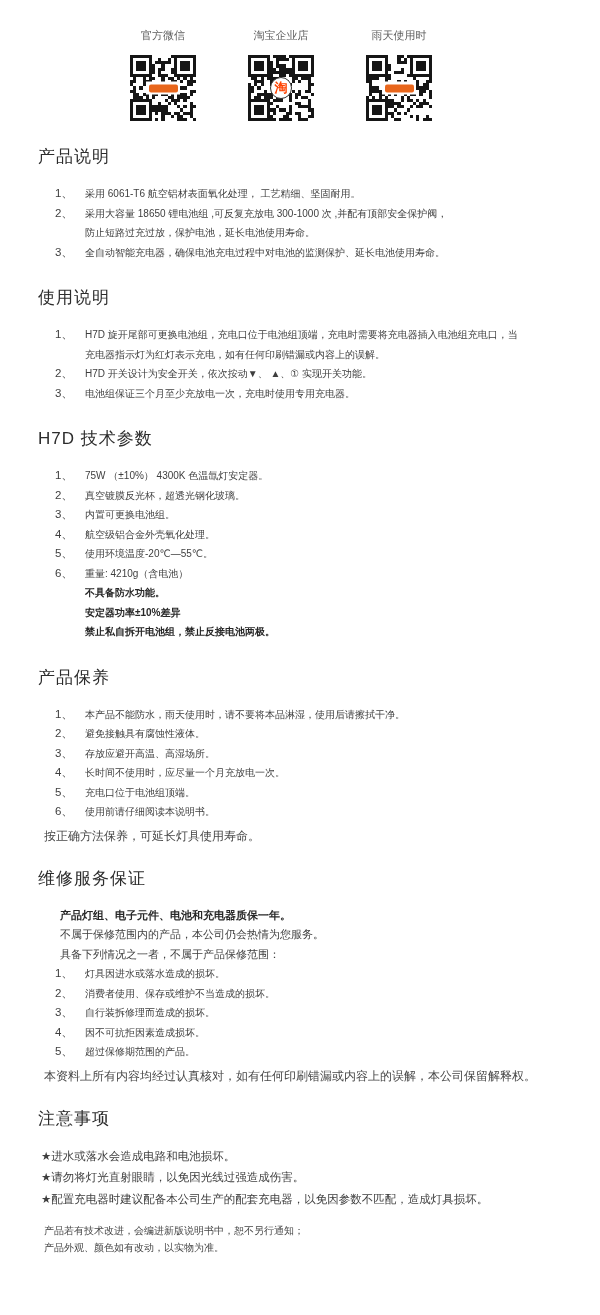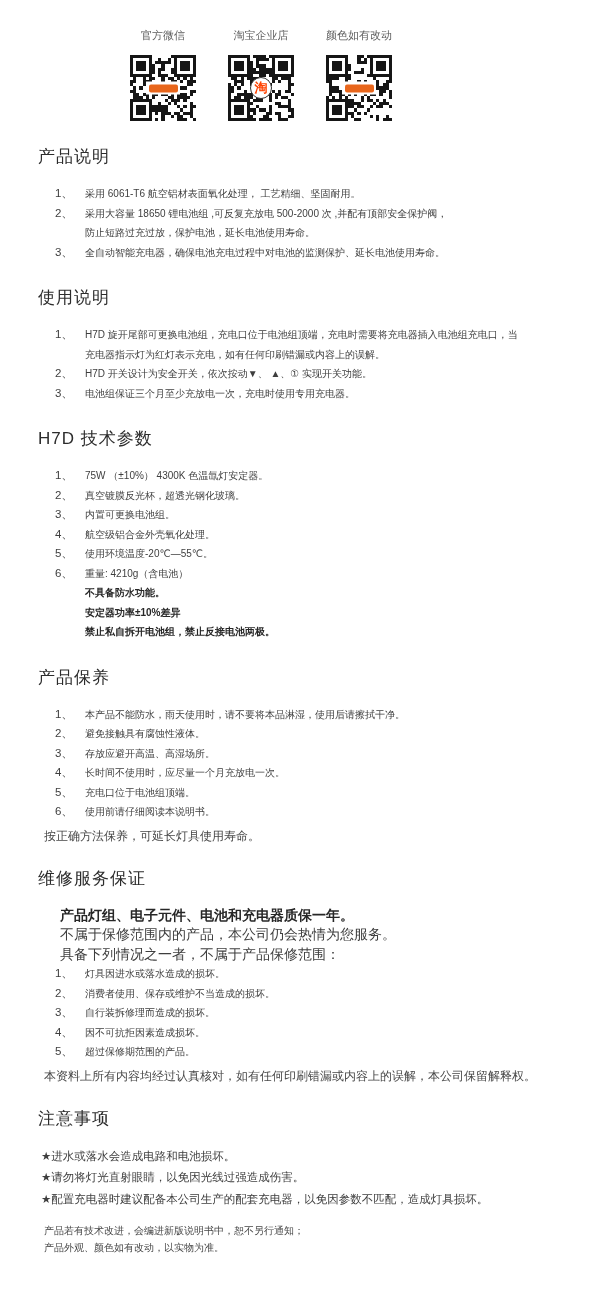--- a/index.html
+++ b/index.html
@@ -5,41 +5,41 @@
   * { box-sizing: border-box; margin: 0; padding: 0; }
   html, body { background: #ffffff; }
   body {
     width: 600px; height: 1315px; overflow: hidden;
     font-family: "Liberation Sans", "DejaVu Sans", sans-serif;
     color: #3e3e3e;
   }
   .page { width: 600px; height: 1315px; padding: 28px 38px 0 38px; background:#fff; }
 
   
-  .qr-row { display: flex; gap: 32px; margin-left: 92px; align-items: flex-end; }
+  .qr-row { display: flex; gap: 52px; margin-left: 92px; align-items: flex-end; }
   .qr-col { width: 66px; display: flex; flex-direction: column; align-items: center; }
   .qr-label { font-size: 11px; line-height: 14px; color: #5d5d5d; white-space: nowrap; margin-bottom: 13px; }
   .qr-box { position: relative; width: 66px; height: 66px; background: #fff; }
   .qr-box svg { display: block; }
   .brand-pill-wrap { position: absolute; left: 50%; top: 50%; transform: translate(-50%,-50%);
     width: 34px; height: 13px; background: #fff; display: flex; align-items: center; justify-content: center; }
   .brand-pill { width: 29px; height: 8px; background: #e8661c; border-radius: 2px; }
   .tao-circle { position: absolute; left: 50%; top: 50%; transform: translate(-50%,-50%);
     width: 22px; height: 22px; background: #fff; border-radius: 50%; border: 1px solid #333;
     font-size: 13px; font-weight: bold; color: #ff4200; text-align: center; line-height: 20px; }
 
   
   .section-title { font-size: 17px; line-height: 21px; color: #2c2c2c; font-weight: 400;
     margin: 25px 0 17px 0; letter-spacing: 1px; }
   .li { display: flex; padding-left: 17px; }
   .num { width: 30px; flex-shrink: 0; font-size: 11.5px; line-height: 19.5px; }
   .txt { flex: 1; }
   .tline { font-size: 10px; line-height: 19.5px; white-space: nowrap; }
   .tline.b { font-weight: bold; color: #272727; }
-  .intro { padding-left: 22px; font-size: 14px; line-height: 19.5px; white-space: nowrap; }
+  .intro { padding-left: 22px; font-size: 11px; line-height: 19.5px; white-space: nowrap; }
   .intro.b { font-weight: bold; color: #272727; }
   .footnote { margin: 7px 0 0 6px; font-size: 12px; line-height: 14px; color: #474747; white-space: nowrap; }
   .star-line { margin-left: 3px; font-size: 11.5px; line-height: 21.5px; white-space: nowrap; }
   .notes { margin: 13px 0 0 6px; }
   .note-line { font-size: 10px; line-height: 16.5px; color: #474747; white-space: nowrap; }
 </style>
 </head>
 <body>
 
 <div class="page">
@@ -360,21 +360,21 @@
                 <rect x="16" y="2" width="3" height="3"></rect>
                 <rect x="0" y="14" width="7" height="7"></rect>
                 <rect x="1" y="15" width="5" height="5" fill="#fff"></rect>
                 <rect x="2" y="16" width="3" height="3"></rect>
               </g>
             </svg></span>
         <span class="tao-circle" style="color: rgb(255, 66, 0);">淘</span>
       </div>
     </div>
     <div class="qr-col">
-      <div class="qr-label">颜色如有改动</div>
+      <div class="qr-label">雨天使用时</div>
       <div class="qr-box">
         <span class="qr-svg"><svg width="66" height="66" viewBox="0 0 21 21" shape-rendering="crispEdges">
               <rect width="21" height="21" fill="#fff"></rect>
               <g fill="#161616">
                 <rect x="10" y="0" width="1" height="1"></rect>
                 <rect x="11" y="0" width="1" height="1"></rect>
                 <rect x="13" y="0" width="1" height="1"></rect>
                 <rect x="10" y="1" width="1" height="1"></rect>
                 <rect x="12" y="1" width="1" height="1"></rect>
                 <rect x="10" y="2" width="1" height="1"></rect>
@@ -515,21 +515,21 @@
     <div class="section-title">产品说明</div>
     <div class="li">
       <span class="num">1、</span>
       <div class="txt">
           <div class="tline">采用 6061-T6 航空铝材表面氧化处理， 工艺精细、坚固耐用。</div>
         </div>
     </div>
     <div class="li">
       <span class="num">2、</span>
       <div class="txt">
-        <div class="tline">采用大容量 18650 锂电池组 ,可反复充放电 500-2000 次 ,并配有顶部安全保护阀，</div>
+        <div class="tline">采用大容量 18650 锂电池组 ,可反复充放电 300-1000 次 ,并配有顶部安全保护阀，</div>
         <div class="tline">防止短路过充过放，保护电池，延长电池使用寿命。</div>
       </div>
     </div>
     <div class="li">
       <span class="num">3、</span>
       <div class="txt">
           <div class="tline">全自动智能充电器，确保电池充电过程中对电池的监测保护、延长电池使用寿命。</div>
         </div>
     </div>
   </div>

